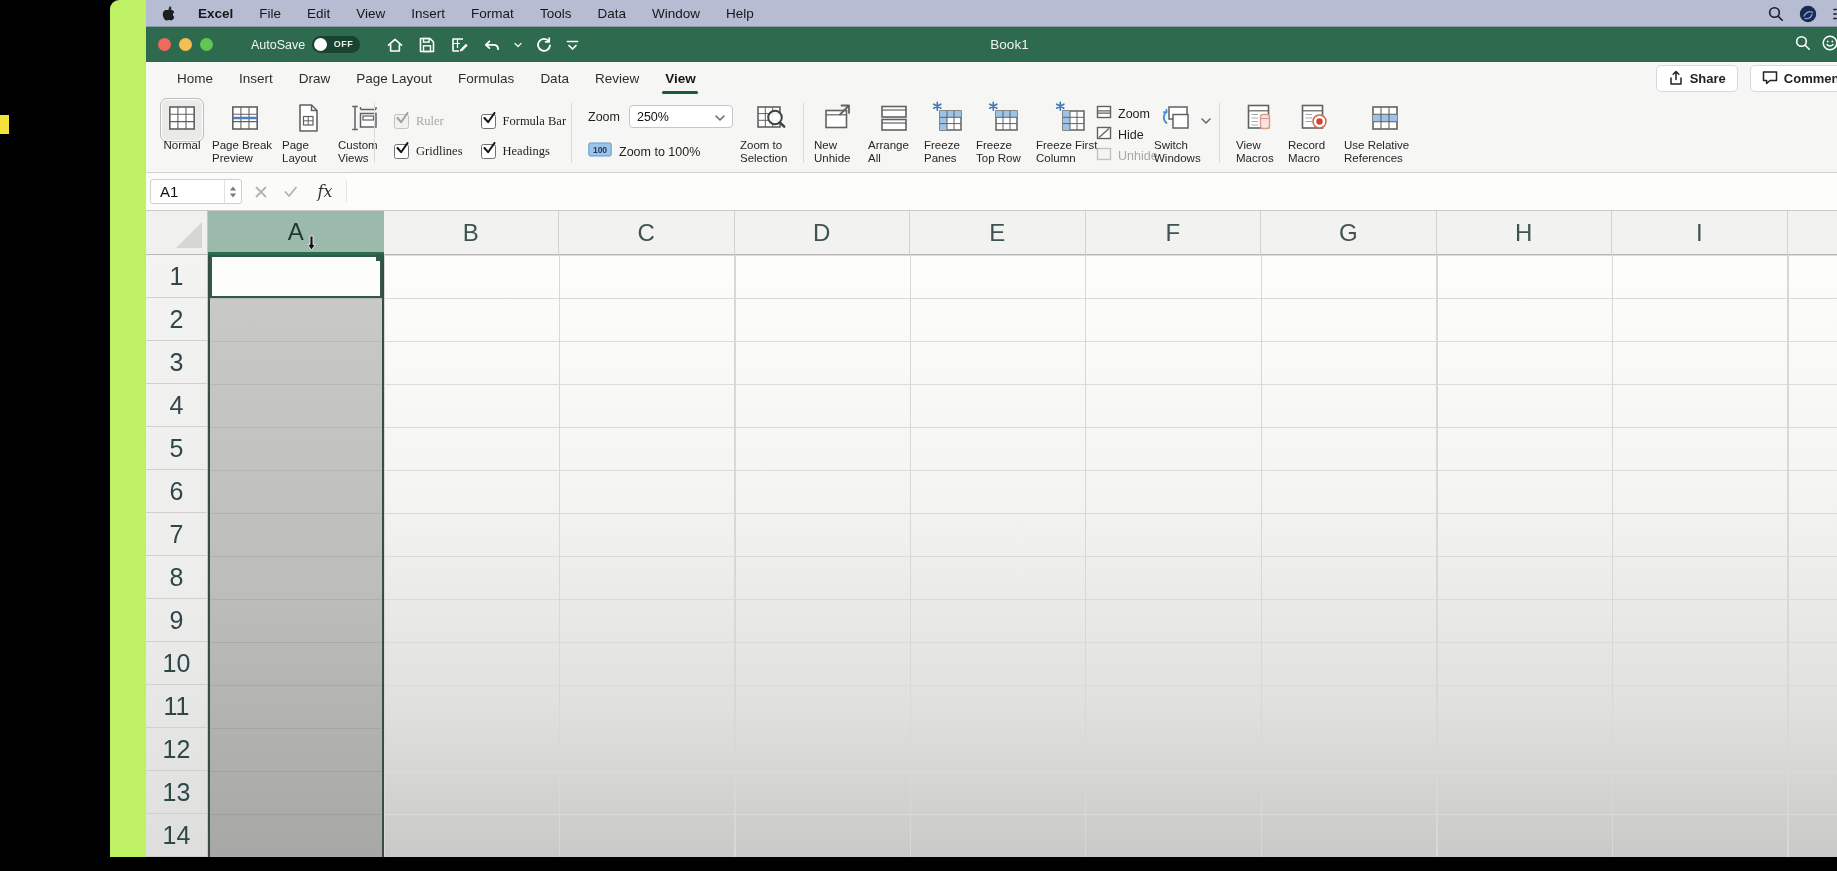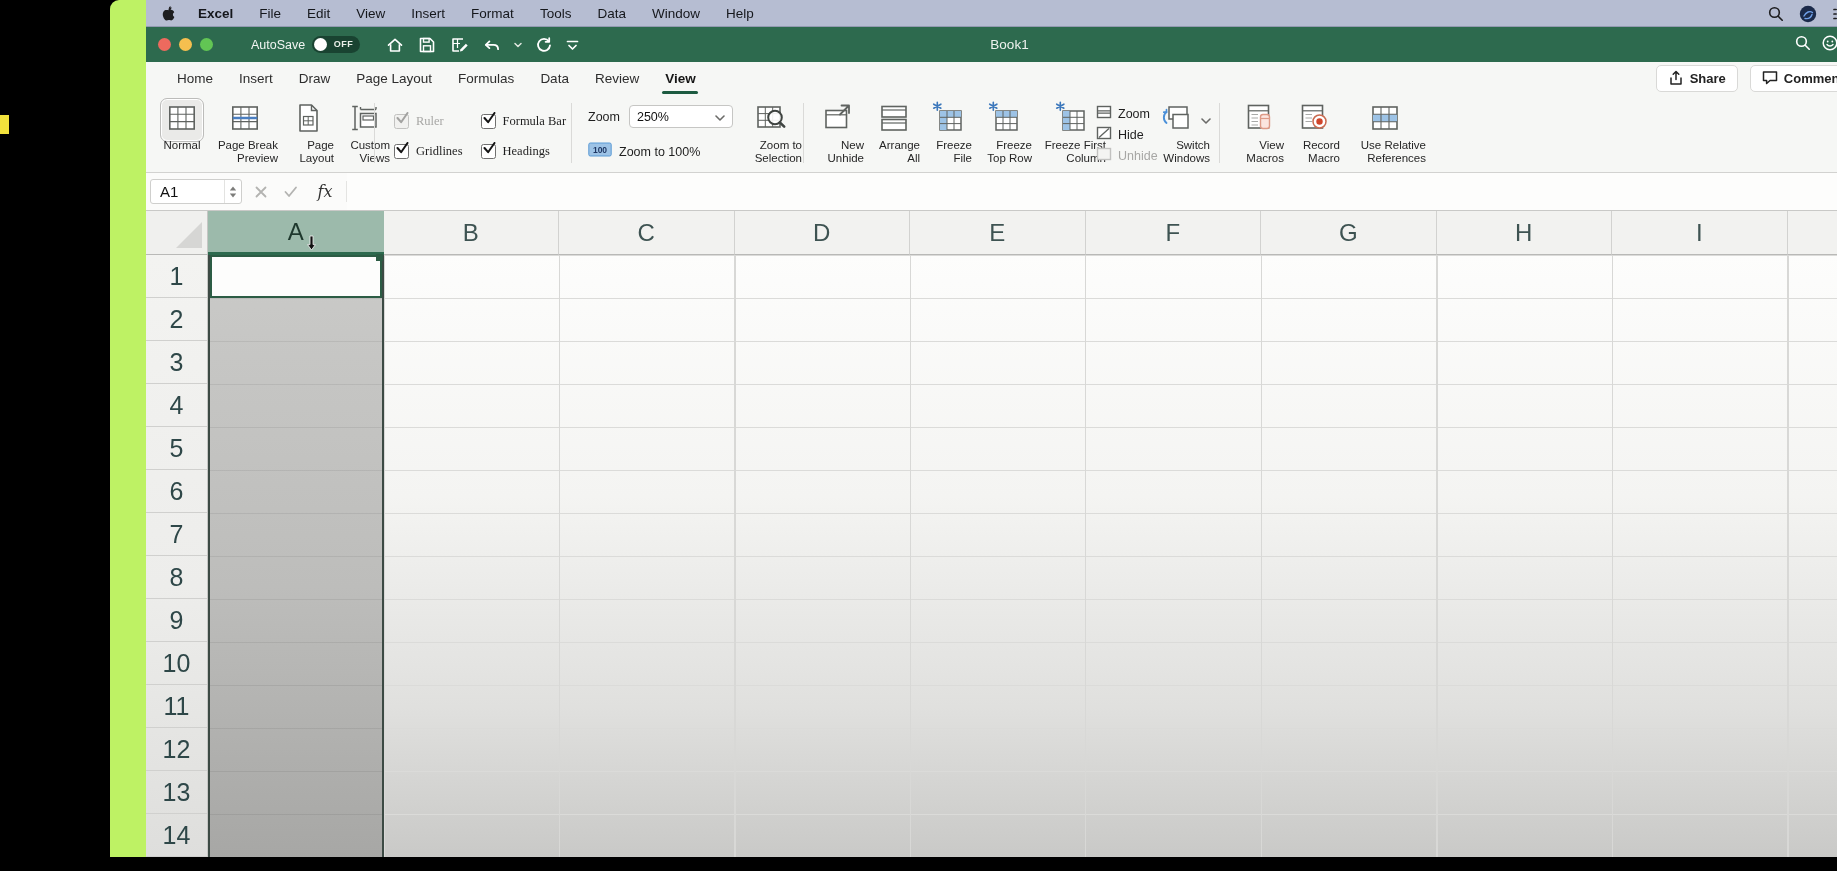--- a/index.html
+++ b/index.html
@@ -42,21 +42,21 @@
   .tab-actions{position:absolute;right:10px;top:3px;display:flex;gap:12px;}
   .act-btn{display:flex;align-items:center;gap:6px;background:#fff;border:1px solid #d9d9d7;border-radius:5px;
            height:25px;padding:0 11px;font-size:13px;font-weight:600;color:#222;}
 
   
   .ribbon{height:77px;background:#f6f7f5;border-bottom:1px solid #d2d2d0;position:relative;}
   .rdiv{position:absolute;top:8px;height:60px;width:1px;background:#dadad8;}
   .grp{position:absolute;top:6px;display:flex;align-items:flex-start;}
   .bb{display:flex;flex-direction:column;align-items:center;margin:0 2px;}
   .bb-icon{height:37px;display:flex;align-items:center;justify-content:center;}
-  .bb-label{font-size:11.5px;color:#262626;text-align:right;line-height:1.12;margin-top:1px;}
+  .bb-label{font-size:11.5px;color:#262626;text-align:left;line-height:1.12;margin-top:1px;}
   .icon-box{padding:2px 4px;border-radius:7px;border:1px solid transparent;}
   .icon-box.selected{border-color:#bcbcba;background:#eaeae8;box-shadow:inset 0 0 0 1px #fff;}
   .chk-grid{display:grid;grid-template-columns:auto auto;column-gap:18px;row-gap:15px;}
   .chk-row{display:flex;align-items:center;gap:7px;}
   .chk-box{width:15px;height:15px;background:#fff;border:1.4px solid #6f6f6f;border-radius:2.5px;position:relative;box-sizing:border-box;}
   .chk-box svg{position:absolute;left:1px;top:-3px;}
   .chk-label{font-size:12.5px;color:#1f1f1f;}
   .chk-row.disabled .chk-box{border-color:#c2c2c0;background:#f1f1ef;}
   .chk-row.disabled .chk-label{color:#a7a7a5;}
   .zoom-row1{display:flex;align-items:center;gap:9px;}
@@ -403,21 +403,21 @@
           <div class="bb" style="width: 48px;">
             <div class="bb-icon">
               <span class="icon-box"><svg width="34" height="34" viewBox="0 0 34 34" fill="none" xmlns="http://www.w3.org/2000/svg">
                   <path d="M6.3 1.2v8M2.7 3.2l7.2 4M9.9 3.2l-7.2 4" stroke="#3b77bb" stroke-width="1.6" stroke-linecap="round"></path>
                   <rect x="9" y="10" width="21" height="19" fill="#fff" stroke="#5f6360" stroke-width="1.5"></rect>
                   <rect x="9" y="10" width="21" height="6.3" fill="#9dc3e6"></rect>
                   <rect x="9" y="10" width="7" height="19" fill="#9dc3e6"></rect>
                   <path d="M9 16.3h21M9 22.6h21M16 10v19M23 10v19" stroke="#5f6360" stroke-width="1"></path>
                 </svg></span>
             </div>
-            <div class="bb-label">Freeze File</div>
+            <div class="bb-label">Freeze Panes</div>
           </div>
           <div class="bb" style="width: 56px;">
             <div class="bb-icon">
               <span class="icon-box"><svg width="34" height="34" viewBox="0 0 34 34" fill="none" xmlns="http://www.w3.org/2000/svg">
                   <path d="M6.3 1.2v8M2.7 3.2l7.2 4M9.9 3.2l-7.2 4" stroke="#3b77bb" stroke-width="1.6" stroke-linecap="round"></path>
                   <rect x="9" y="10" width="21" height="19" fill="#fff" stroke="#5f6360" stroke-width="1.5"></rect>
                   <rect x="9" y="10" width="21" height="6.3" fill="#9dc3e6"></rect>
                   <path d="M9 16.3h21M9 22.6h21M16 10v19M23 10v19" stroke="#5f6360" stroke-width="1"></path>
                 </svg></span>
             </div>

